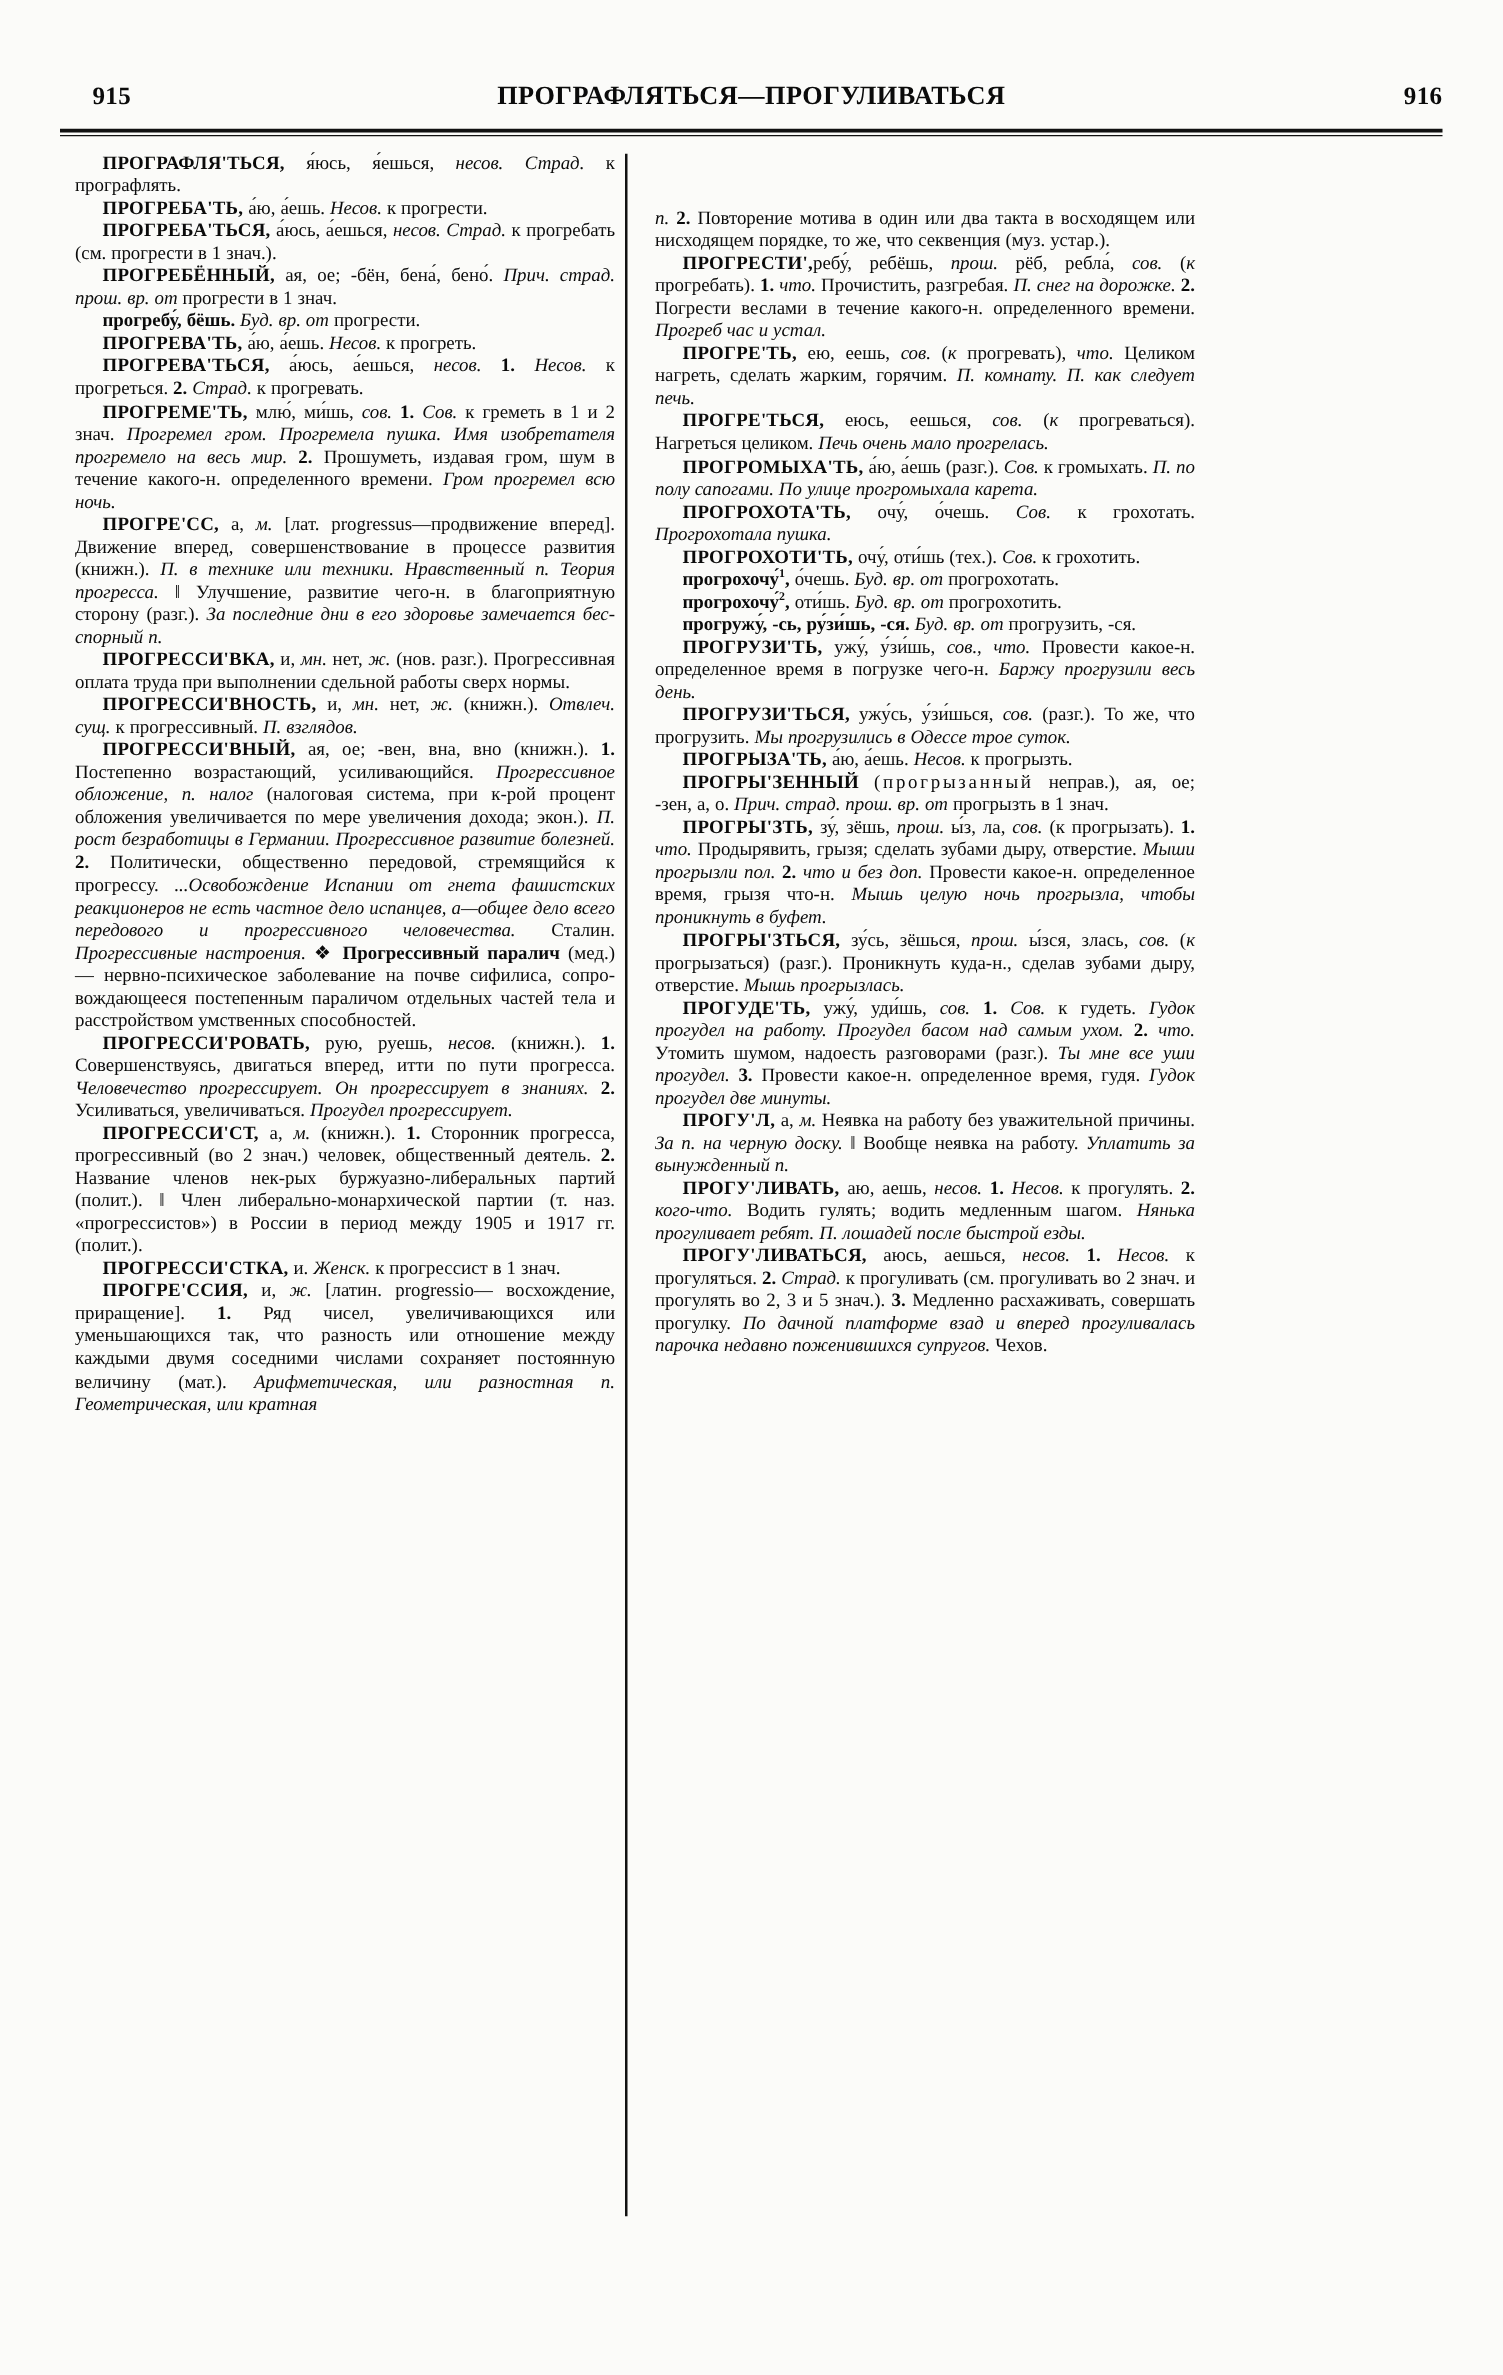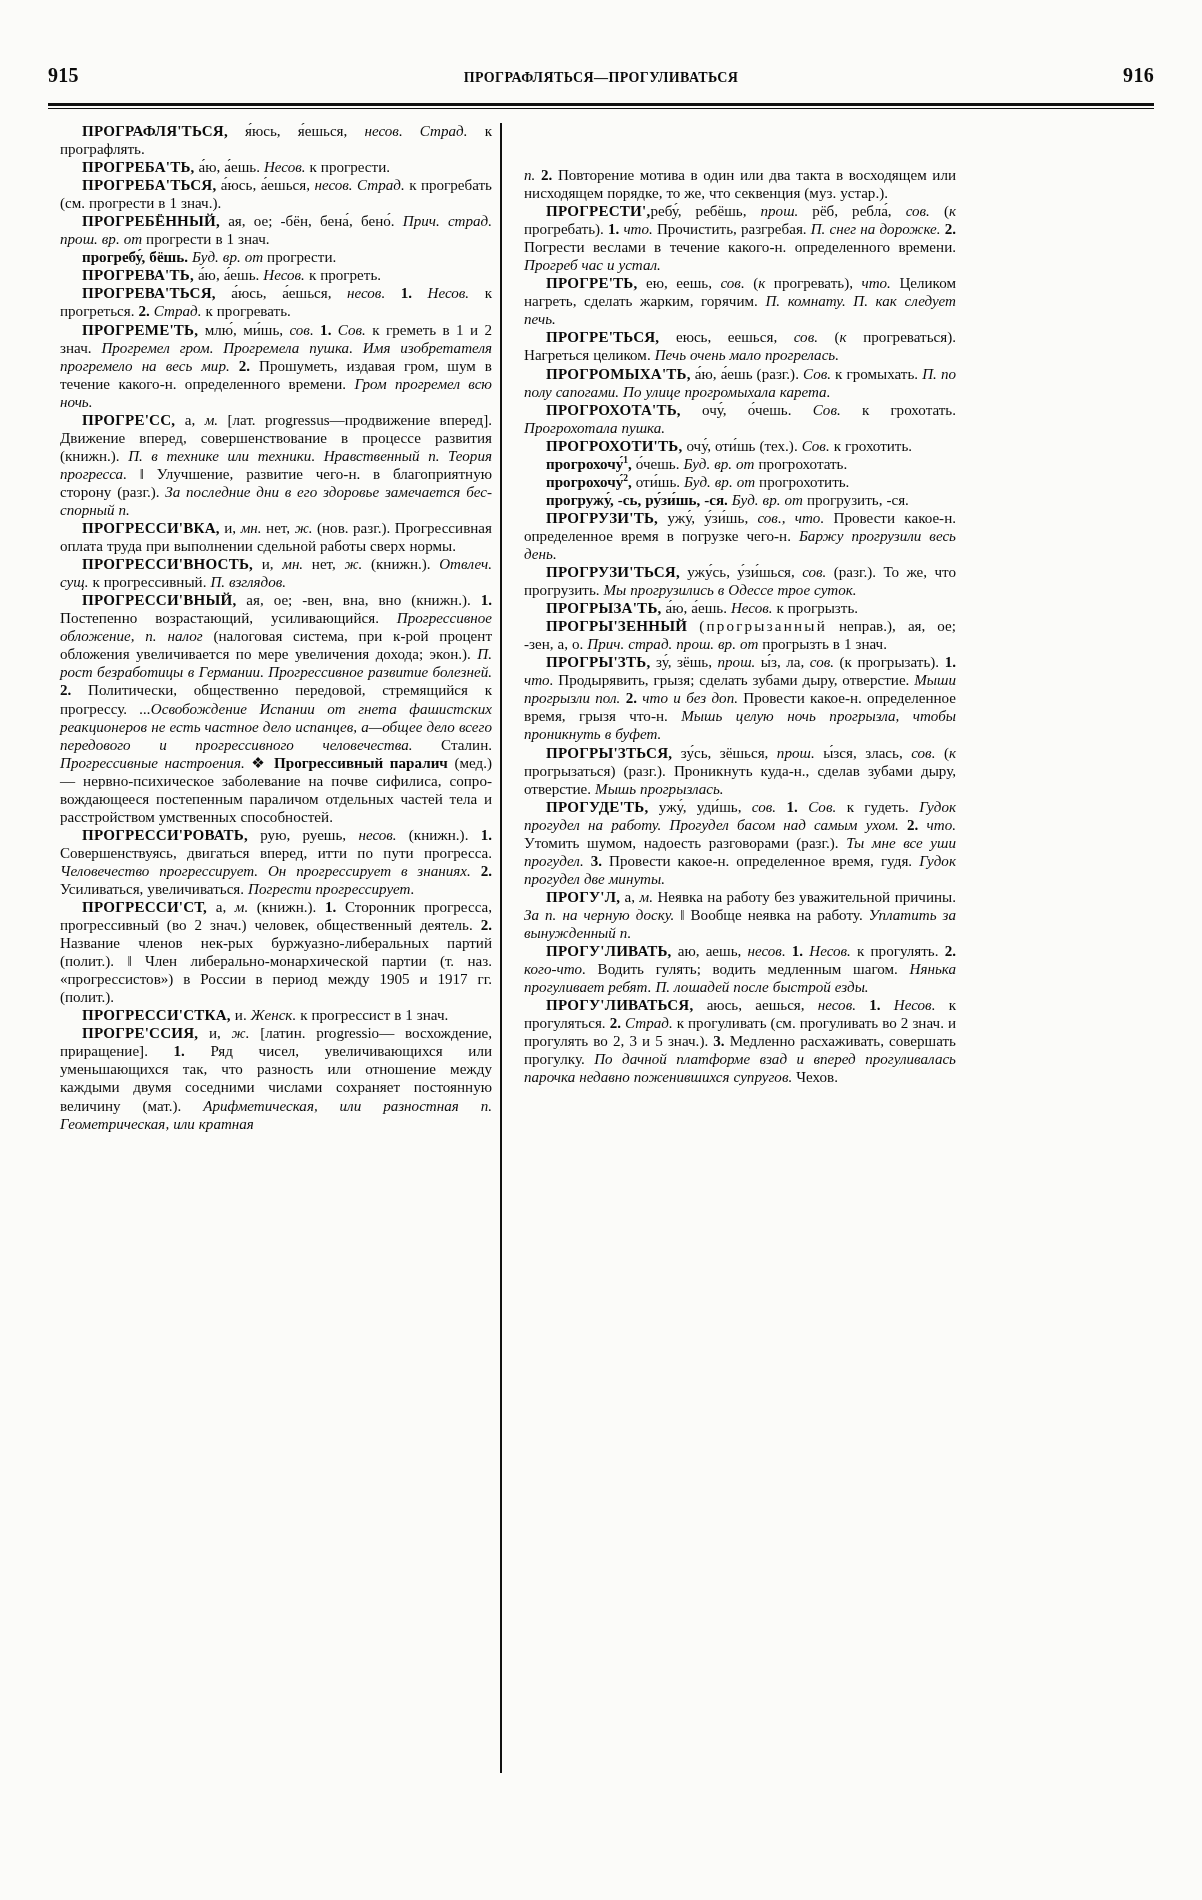--- a/index.html
+++ b/index.html
@@ -28,23 +28,23 @@
     right:48px;
     top:64px;
     height:30px;
     display:flex;
     align-items:baseline;
     justify-content:space-between;
     font-weight:bold;
     font-size:19px;
     letter-spacing:.3px;
   }
-  .folio{font-size:20px;font-weight:bold;font-family:"Liberation Serif",serif;}
+  .folio{font-size:20px;font-weight:bold;font-family:"Liberation Serif",serif;margin-left:26px;}
   .head-title{
-    font-size:14px;
+    font-size:21px;
     font-weight:bold;
     letter-spacing:.4px;
     white-space:nowrap;
   }
 
   
   .rule-wrap{
     position:absolute;
     left:48px;
     right:48px;
@@ -133,21 +133,21 @@
         <p class="entry"><span class="hw">ПРОГРЕБА'ТЬСЯ,</span> а́юсь, а́ешься, <i>несов. Страд.</i> к прогребать (см. прогрести в 1 знач.).</p>
         <p class="entry"><span class="hw">ПРОГРЕБЁННЫЙ,</span> ая, ое; -бён, бена́, бено́. <i>Прич. страд. прош. вр. от</i> прогрести в 1 знач.</p>
         <p class="entry"><span class="hw-lc">прогребу́, бёшь.</span> <i>Буд. вр. от</i> прогрести.</p>
         <p class="entry"><span class="hw">ПРОГРЕВА'ТЬ,</span> а́ю, а́ешь. <i>Несов.</i> к про­греть.</p>
         <p class="entry"><span class="hw">ПРОГРЕВА'ТЬСЯ,</span> а́юсь, а́ешься, <i>несов.</i> <b>1.</b> <i>Несов.</i> к прогреться. <b>2.</b> <i>Страд.</i> к прогре­вать.</p>
         <p class="entry"><span class="hw">ПРОГРЕМЕ'ТЬ,</span> млю́, ми́шь, <i>сов.</i> <b>1.</b> <i>Сов.</i> к греметь в 1 и 2 знач. <i>Прогремел гром. Про­гремела пушка. Имя изобретателя прогре­мело на весь мир.</i> <b>2.</b> Прошуметь, издавая гром, шум в течение какого-н. определенного времени. <i>Гром прогремел всю ночь.</i></p>
         <p class="entry"><span class="hw">ПРОГРЕ'СС,</span> а, <i>м.</i> [лат. progressus—продви­жение вперед]. Движение вперед, совершен­ствование в процессе развития (книжн.). <i>П. в технике или техники. Нравственный п. Теория прогресса.</i> ‖ Улучшение, развитие че­го-н. в благоприятную сторону (разг.). <i>За последние дни в его здоровье замечается бес­спорный п.</i></p>
         <p class="entry"><span class="hw">ПРОГРЕССИ'ВКА,</span> и, <i>мн.</i> нет, <i>ж.</i> (нов. разг.). Прогрессивная оплата труда при вы­полнении сдельной работы сверх нормы.</p>
         <p class="entry"><span class="hw">ПРОГРЕССИ'ВНОСТЬ,</span> и, <i>мн.</i> нет, <i>ж.</i> (книжн.). <i>Отвлеч. сущ.</i> к прогрессивный. <i>П. взглядов.</i></p>
         <p class="entry"><span class="hw">ПРОГРЕССИ'ВНЫЙ,</span> ая, ое; -вен, вна, вно (книжн.). <b>1.</b> Постепенно возрастающий, усиливающийся. <i>Прогрессивное обложение, п. налог</i> (налоговая система, при к-рой про­цент обложения увеличивается по мере уве­личения дохода; экон.). <i>П. рост безработицы в Германии. Прогрессивное развитие болезней.</i> <b>2.</b> Политически, общественно передовой, стре­мящийся к прогрессу. <i>...Освобождение Испа­нии от гнета фашистских реакционеров не есть частное дело испанцев, а—общее дело всего передового и прогрессивного человечества.</i> Сталин. <i>Прогрессивные настроения.</i> ❖ <b>Про­грессивный паралич</b> (мед.) — нервно-психиче­ское заболевание на почве сифилиса, сопро­вождающееся постепенным параличом отдель­ных частей тела и расстройством умственных способностей.</p>
-        <p class="entry"><span class="hw">ПРОГРЕССИ'РОВАТЬ,</span> рую, руешь, <i>несов.</i> (книжн.). <b>1.</b> Совершенствуясь, двигаться впе­ред, итти по пути прогресса. <i>Человечество прогрессирует. Он прогрессирует в знаниях.</i> <b>2.</b> Усиливаться, увеличиваться. <i>Погрести про­грессирует.</i></p>
+        <p class="entry"><span class="hw">ПРОГРЕССИ'РОВАТЬ,</span> рую, руешь, <i>несов.</i> (книжн.). <b>1.</b> Совершенствуясь, двигаться впе­ред, итти по пути прогресса. <i>Человечество прогрессирует. Он прогрессирует в знаниях.</i> <b>2.</b> Усиливаться, увеличиваться. <i>Прогудел про­грессирует.</i></p>
         <p class="entry"><span class="hw">ПРОГРЕССИ'СТ,</span> а, <i>м.</i> (книжн.). <b>1.</b> Сто­ронник прогресса, прогрессивный (во 2 знач.) человек, общественный деятель. <b>2.</b> Название членов нек-рых буржуазно-либеральных пар­тий (полит.). ‖ Член либерально-монархиче­ской партии (т. наз. «прогрессистов») в России в период между 1905 и 1917 гг. (полит.).</p>
         <p class="entry"><span class="hw">ПРОГРЕССИ'СТКА,</span> и. <i>Женск.</i> к прогрес­сист в 1 знач.</p>
         <p class="entry"><span class="hw">ПРОГРЕ'ССИЯ,</span> и, <i>ж.</i> [латин. progressio— восхождение, приращение]. <b>1.</b> Ряд чисел, увеличивающихся или уменьшающихся так, что разность или отношение между каждыми двумя соседними числами сохраняет постоян­ную величину (мат.). <i>Арифметическая, или разностная п. Геометрическая, или кратная</i></p>
       </div>
     <div class="col-divider"></div>
     <div class="col right" id="col-right">
         <p class="entry no-indent"><i>п.</i> <b>2.</b> Повторение мотива в один или два такта в восходящем или нисходящем порядке, то же, что секвенция (муз. устар.).</p>
         <p class="entry"><span class="hw">ПРОГРЕСТИ',</span>ребу́, ребёшь, <i>прош.</i> рёб, ребла́, <i>сов.</i> (<i>к</i> прогребать). <b>1.</b> <i>что.</i> Прочистить, разгребая. <i>П. снег на дорожке.</i> <b>2.</b> Погрести веслами в течение какого-н. определенного времени. <i>Прогреб час и устал.</i></p>
         <p class="entry"><span class="hw">ПРОГРЕ'ТЬ,</span> ею, еешь, <i>сов.</i> (<i>к</i> прогревать), <i>что.</i> Целиком нагреть, сделать жарким, горя­чим. <i>П. комнату. П. как следует печь.</i></p>
         <p class="entry"><span class="hw">ПРОГРЕ'ТЬСЯ,</span> еюсь, еешься, <i>сов.</i> (<i>к</i> про­греваться). Нагреться целиком. <i>Печь очень мало прогрелась.</i></p>

